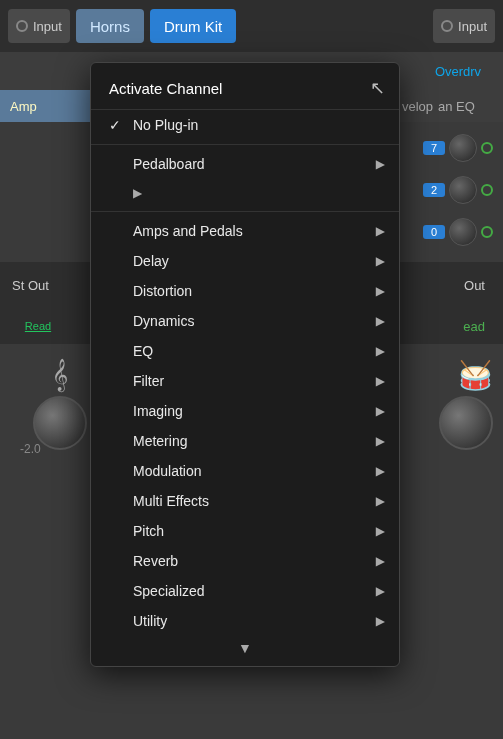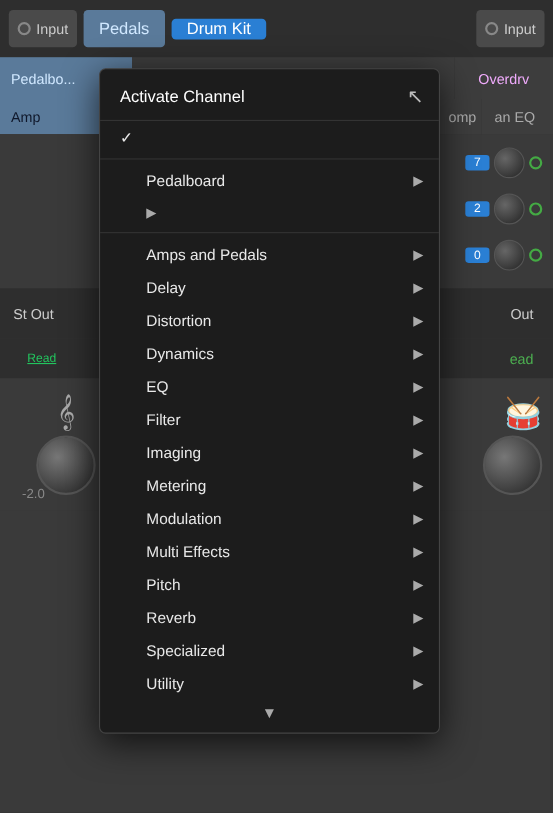--- a/index.html
+++ b/index.html
@@ -53,21 +53,21 @@
     }
     .horns-label {
       color: #d0e8ff;
       font-size: 15px;
       font-weight: 500;
     }
     .drum-kit-btn {
       background: #2a7fd4;
       border-radius: 4px;
       padding: 4px 14px;
-      height: 19px;
+      height: 34px;
       display: flex;
       align-items: center;
       justify-content: flex-start;
     }
     .drum-kit-label {
       color: #fff;
       font-size: 15px;
       font-weight: 500;
     }
     .spacer { flex: 1; }
@@ -116,41 +116,41 @@
     }
     .overdrive-btn {
       width: 90px;
       height: 100%;
       background: #3d3d3d;
       display: flex;
       align-items: center;
       justify-content: center;
     }
     .overdrive-label {
-      color: #f0abfc;
+      color: #0ea5e9;
       font-size: 13px;
     }
 
     
     .third-row {
       display: flex;
       height: 32px;
       background: #2e2e2e;
       align-items: center;
     }
     .amp-btn {
       width: 120px;
       height: 100%;
       background: #5a7a9a;
       display: flex;
       align-items: center;
       padding-left: 10px;
     }
     .amp-label {
-      color: #0f172a;
+      color: #fef9c3;
       font-size: 13px;
     }
     .velop-btn {
       flex: 1;
       height: 100%;
       background: #3d3d3d;
       display: flex;
       align-items: center;
       justify-content: flex-end;
       padding-right: 5px;
@@ -165,21 +165,21 @@
       justify-content: flex-end;
       padding-right: 5px;
     }
     .comp-label { color: #aaa; font-size: 13px; }
     .an-eq-btn {
       width: 65px;
       height: 100%;
       background: #3d3d3d;
       display: flex;
       align-items: center;
-      justify-content: center;
+      justify-content: flex-start;
       padding-right: 5px;
     }
     .an-eq-label { color: #aaa; font-size: 13px; }
 
     .knob-row {
       display: flex;
       align-items: center;
       gap: 4px;
       margin-bottom: 6px;
     }
@@ -392,53 +392,47 @@
   </style>
 </head>
 <body>
 
 <div class="top-bar">
   <div class="input-btn">
     <div class="circle-indicator"></div>
     <span class="btn-label">Input</span>
   </div>
   <div class="horns-btn">
-    <span class="horns-label">Pedals</span>
+    <span class="horns-label">Horns</span>
   </div>
   <div class="drum-kit-btn">
     <span class="drum-kit-label">Drum Kit</span>
   </div>
   <div class="spacer"></div>
   <div class="input-right">
     <div class="circle-indicator"></div>
     <span class="btn-label">Input</span>
   </div>
 </div>
 
 <div class="second-row">
-  <div class="pedalboard-btn">
-    <span class="pedalboard-label">Pedalbo...</span>
-  </div>
   <div class="tape-dly-btn">
     <span class="tape-dly-label">Tape Dly</span>
   </div>
   <div class="overdrive-btn">
     <span class="overdrive-label">Overdrv</span>
   </div>
 </div>
 
 <div class="third-row">
   <div class="amp-btn">
     <span class="amp-label">Amp</span>
   </div>
   <div class="velop-btn">
     <span class="velop-label">velop</span>
-  </div>
-  <div class="comp-btn">
-    <span class="comp-label">omp</span>
   </div>
   <div class="an-eq-btn">
     <span class="an-eq-label">an EQ</span>
   </div>
 </div>
 
 <div style="display:flex; height:140px; background:#3a3a3a; position:relative;">
   <div style="width:120px; display:flex; flex-direction:column; align-items:center; padding-top:12px;"></div>
   <div style="flex:1;"></div>
   <div style="width:100px; display:flex; flex-direction:column; align-items:flex-end; padding-top:12px; padding-right:10px; gap:8px;">
@@ -487,20 +481,21 @@
 
 <div class="dropdown-overlay">
 
   <div class="menu-header">
     <span class="menu-header-label">Activate Channel</span>
     <span class="cursor-arrow">↖</span>
   </div>
 
   <div class="menu-item">
     <span class="checkmark">✓</span>
+    <span class="menu-item-label checked">No Plug-in</span>
   </div>
 
   <div class="menu-divider"></div>
 
 
   <div class="menu-item">
     <span class="no-check"></span>
     <span class="menu-item-label">Pedalboard</span>
     <span class="arrow-right">▶</span>
   </div>

